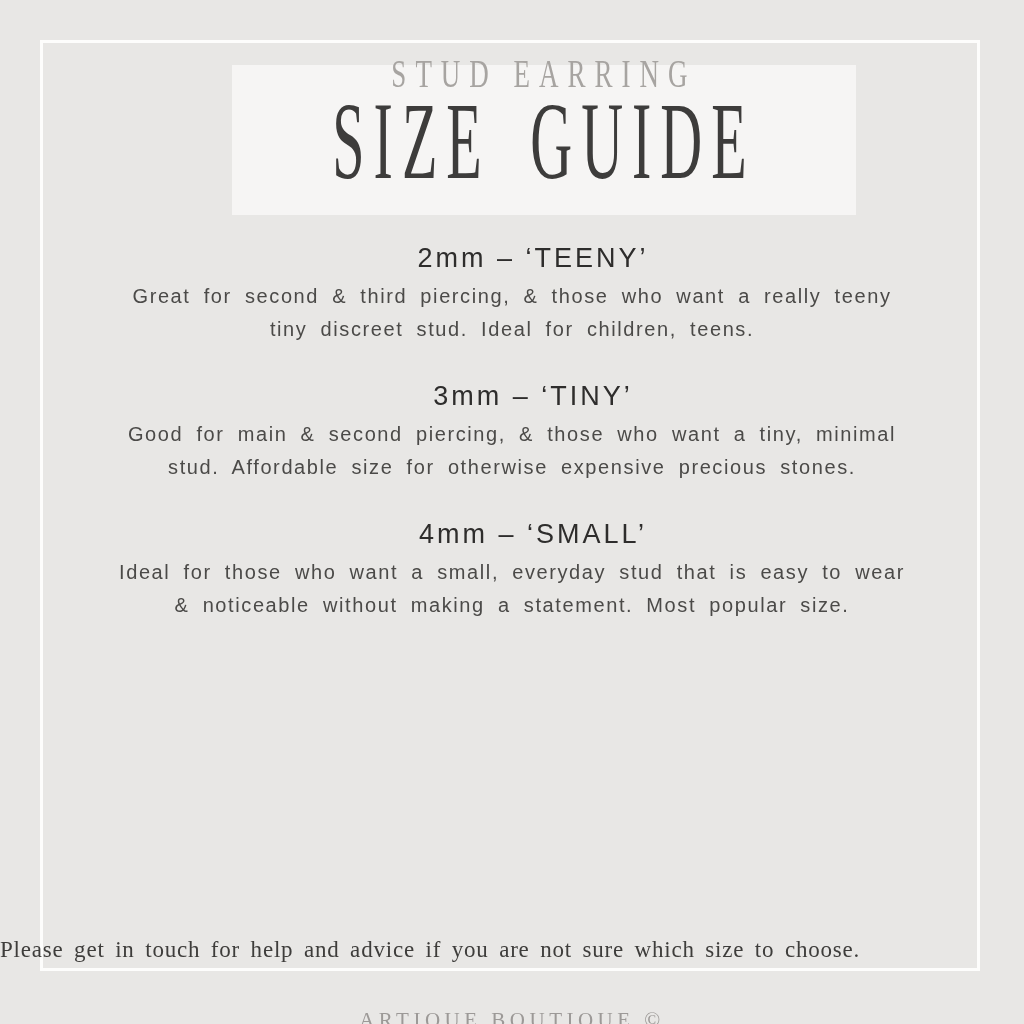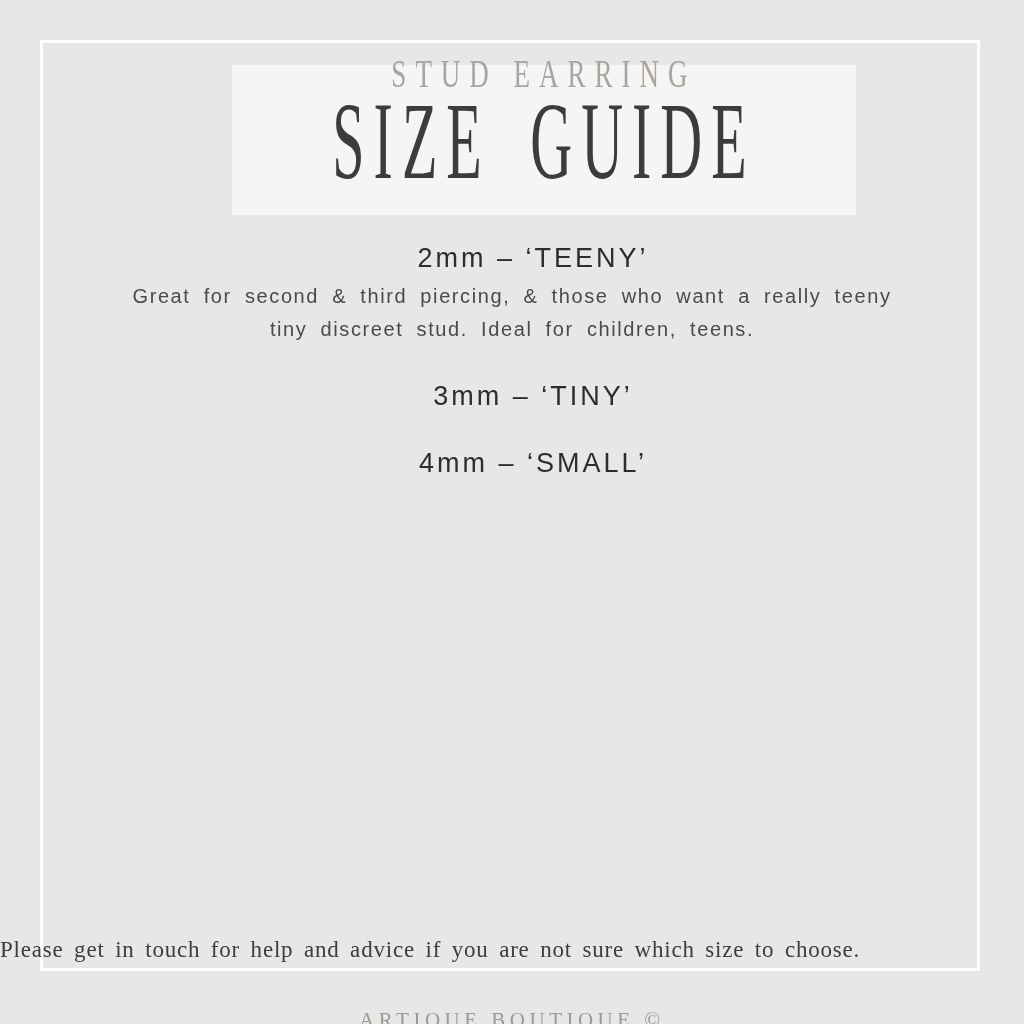--- a/index.html
+++ b/index.html
@@ -133,24 +133,26 @@
 
 <div class="sections">
 
   <section class="size-section">
     <h2 class="size-heading">2mm – ‘TEENY’</h2>
     <p class="size-body">Great for second &amp; third piercing, &amp; those who want a really teeny tiny discreet stud. Ideal for children, teens.</p>
   </section>
 
   <section class="size-section">
     <h2 class="size-heading">3mm – ‘TINY’</h2>
+    <p class="size-body">Good for main &amp; second piercing, &amp; those who want a tiny, minimal stud. Affordable size for otherwise expensive precious stones.</p>
   </section>
 
   <section class="size-section">
     <h2 class="size-heading">4mm – ‘SMALL’</h2>
+    <p class="size-body">Ideal for those who want a small, everyday stud that is easy to wear &amp; noticeable without making a statement. Most popular size.</p>
   </section>
 
 
 
 </div>
 
 <div class="footer-note">Please get in touch for help and advice if you are not sure which size to choose.</div>
 <div class="brand-line">ARTIQUE BOUTIQUE ©</div>
 
 </body></html>

